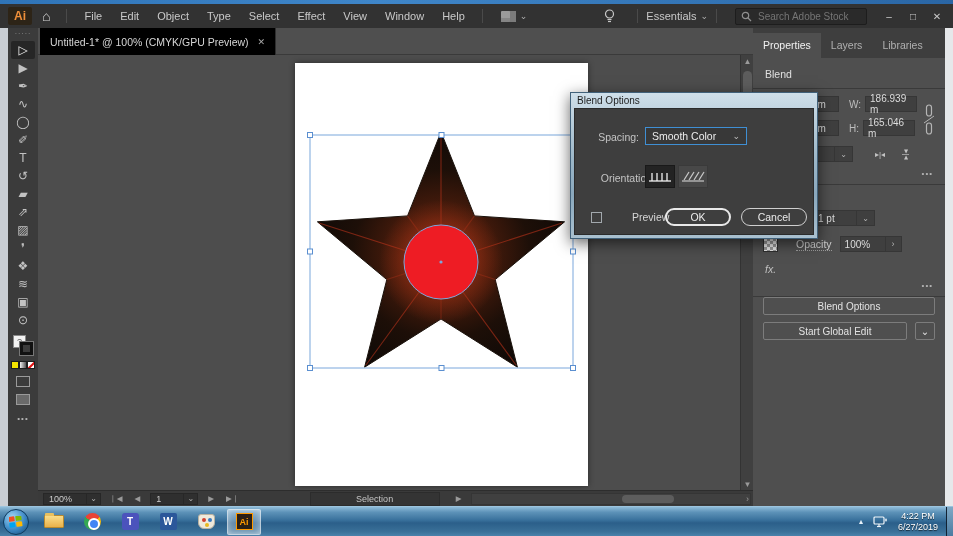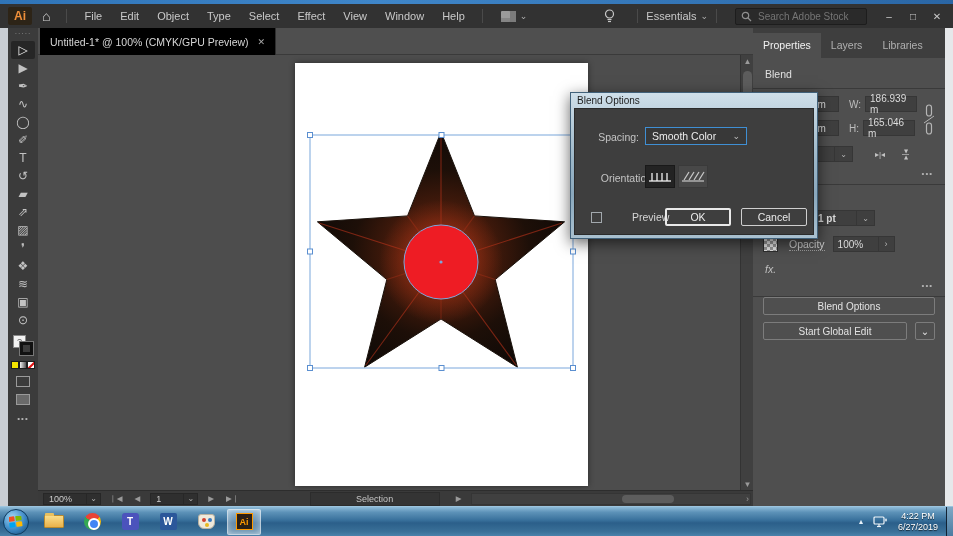--- a/index.html
+++ b/index.html
@@ -115,21 +115,21 @@
   .sec-more{text-align:right;color:#b5b5b5;font-size:8px;letter-spacing:1px;padding:6px 12px 6px 0;}
   .stroke-row{display:flex;align-items:center;margin:10px 0 0 52px;height:18px;}
   .stepper{display:flex;flex-direction:column;color:#b5b5b5;font-size:6px;line-height:5px;margin-right:5px;}
   .sw-caret{width:18px;height:16px;background:#3f3f3f;border:1px solid #363636;border-left:none;
     display:flex;align-items:center;justify-content:center;font-size:8px;color:#b5b5b5;}
   .op-row{display:flex;align-items:center;margin:8px 0 0 10px;height:18px;}
   .checker{width:15px;height:15px;border:1px solid #2f2f2f;
     background-image:linear-gradient(45deg,#9a9a9a 25%,transparent 25%,transparent 75%,#9a9a9a 75%),
                      linear-gradient(45deg,#9a9a9a 25%,#e8e8e8 25%,#e8e8e8 75%,#9a9a9a 75%);
     background-size:6px 6px;background-position:0 0,3px 3px;}
-  .op-label{margin-left:11px;border-bottom:1px dotted #9a9a9a;color:#cfcfcf;}
+  .op-label{margin-left:18px;border-bottom:1px dotted #9a9a9a;color:#cfcfcf;}
   .op-field{width:46px;margin-left:8px;}
   .op-more{width:16px;height:16px;background:#3f3f3f;border:1px solid #363636;border-left:none;
     display:flex;align-items:center;justify-content:center;color:#b5b5b5;font-size:9px;}
   .fx{margin:10px 0 0 12px;color:#c0c0c0;font-style:italic;}
   .qa-head{padding:10px 12px 8px;color:#cfcfcf;}
   .qa-row{display:flex;gap:8px;padding:0 10px;margin-bottom:7px;}
   .qa-btn{flex:1;height:18px;border:1px solid #7c7c7c;border-radius:2px;display:flex;
     align-items:center;justify-content:center;color:#e2e2e2;font-size:10px;background:transparent;}
   .qa-caret{flex:0 0 20px;}
 
@@ -144,21 +144,21 @@
   .spacing-label{left:6px;top:22px;width:58px;}
   .dd{position:absolute;left:70px;top:18px;width:102px;height:18px;background:#383838;
     border:1px solid #3f8fd4;display:flex;align-items:center;padding:0 6px;color:#ececec;}
   .dd .dd-caret{margin-left:auto;font-size:9px;color:#bfbfbf;}
   .orient-label{left:16px;top:63px;width:64px;}
   .ori-btn{position:absolute;top:56px;width:30px;height:23px;display:flex;align-items:center;justify-content:center;}
   .ori-1{left:70px;background:#232323;border:1px solid #191919;}
   .ori-2{left:103px;background:#484848;border:1px solid #3a3a3a;}
   .chk{position:absolute;left:16px;top:103px;width:11px;height:11px;border:1px solid #a2a8ad;background:transparent;}
   .chk-label{position:absolute;left:33px;top:102px;color:#d6d6d6;margin-left:24px;}
-  .pill{position:absolute;top:99px;height:18px;border-radius:2px;display:flex;align-items:center;
+  .pill{position:absolute;top:99px;height:18px;border-radius:9px;display:flex;align-items:center;
     justify-content:center;color:#ececec;font-size:10.5px;}
   .ok-btn{left:90px;width:66px;border:2px solid #e9e9e9;}
   .cancel-btn{left:166px;width:66px;border:1px solid #cfcfcf;}
 
   
   .taskbar{position:absolute;left:0;top:506px;width:953px;height:30px;z-index:70;
     background:linear-gradient(180deg,#8fbcd9 0%,#5d92b8 18%,#39719c 45%,#2b5f8a 55%,#3a7098 85%,#4a82ab);
     border-top:1px solid #9cc4de;display:flex;align-items:center;}
   .orb{width:26px;height:26px;margin:0 6px 0 3px;border-radius:50%;
     background:radial-gradient(circle at 35% 30%,#9fd4f2,#3c88c4 55%,#14466f);
@@ -392,21 +392,21 @@
       <div class="sec-more">•••</div>
     </div>
     <div class="divider"></div>
 
     <div style="padding-top:14px;">
       <div class="stroke-row">
         <div class="stepper">
           <span>▴</span>
           <span>▾</span>
         </div>
-        <div class="t-field" style="width:44px;font-weight:bold;">1 pt</div>
+        <div class="t-field" style="width:44px;">1 pt</div>
         <div class="sw-caret">⌄</div>
       </div>
       <div class="op-row">
         <div class="checker"></div>
         <span class="op-label">Opacity</span>
         <div class="t-field op-field">100%</div>
         <div class="op-more">›</div>
       </div>
       <div class="fx">fx.</div>
       <div class="sec-more">•••</div>

